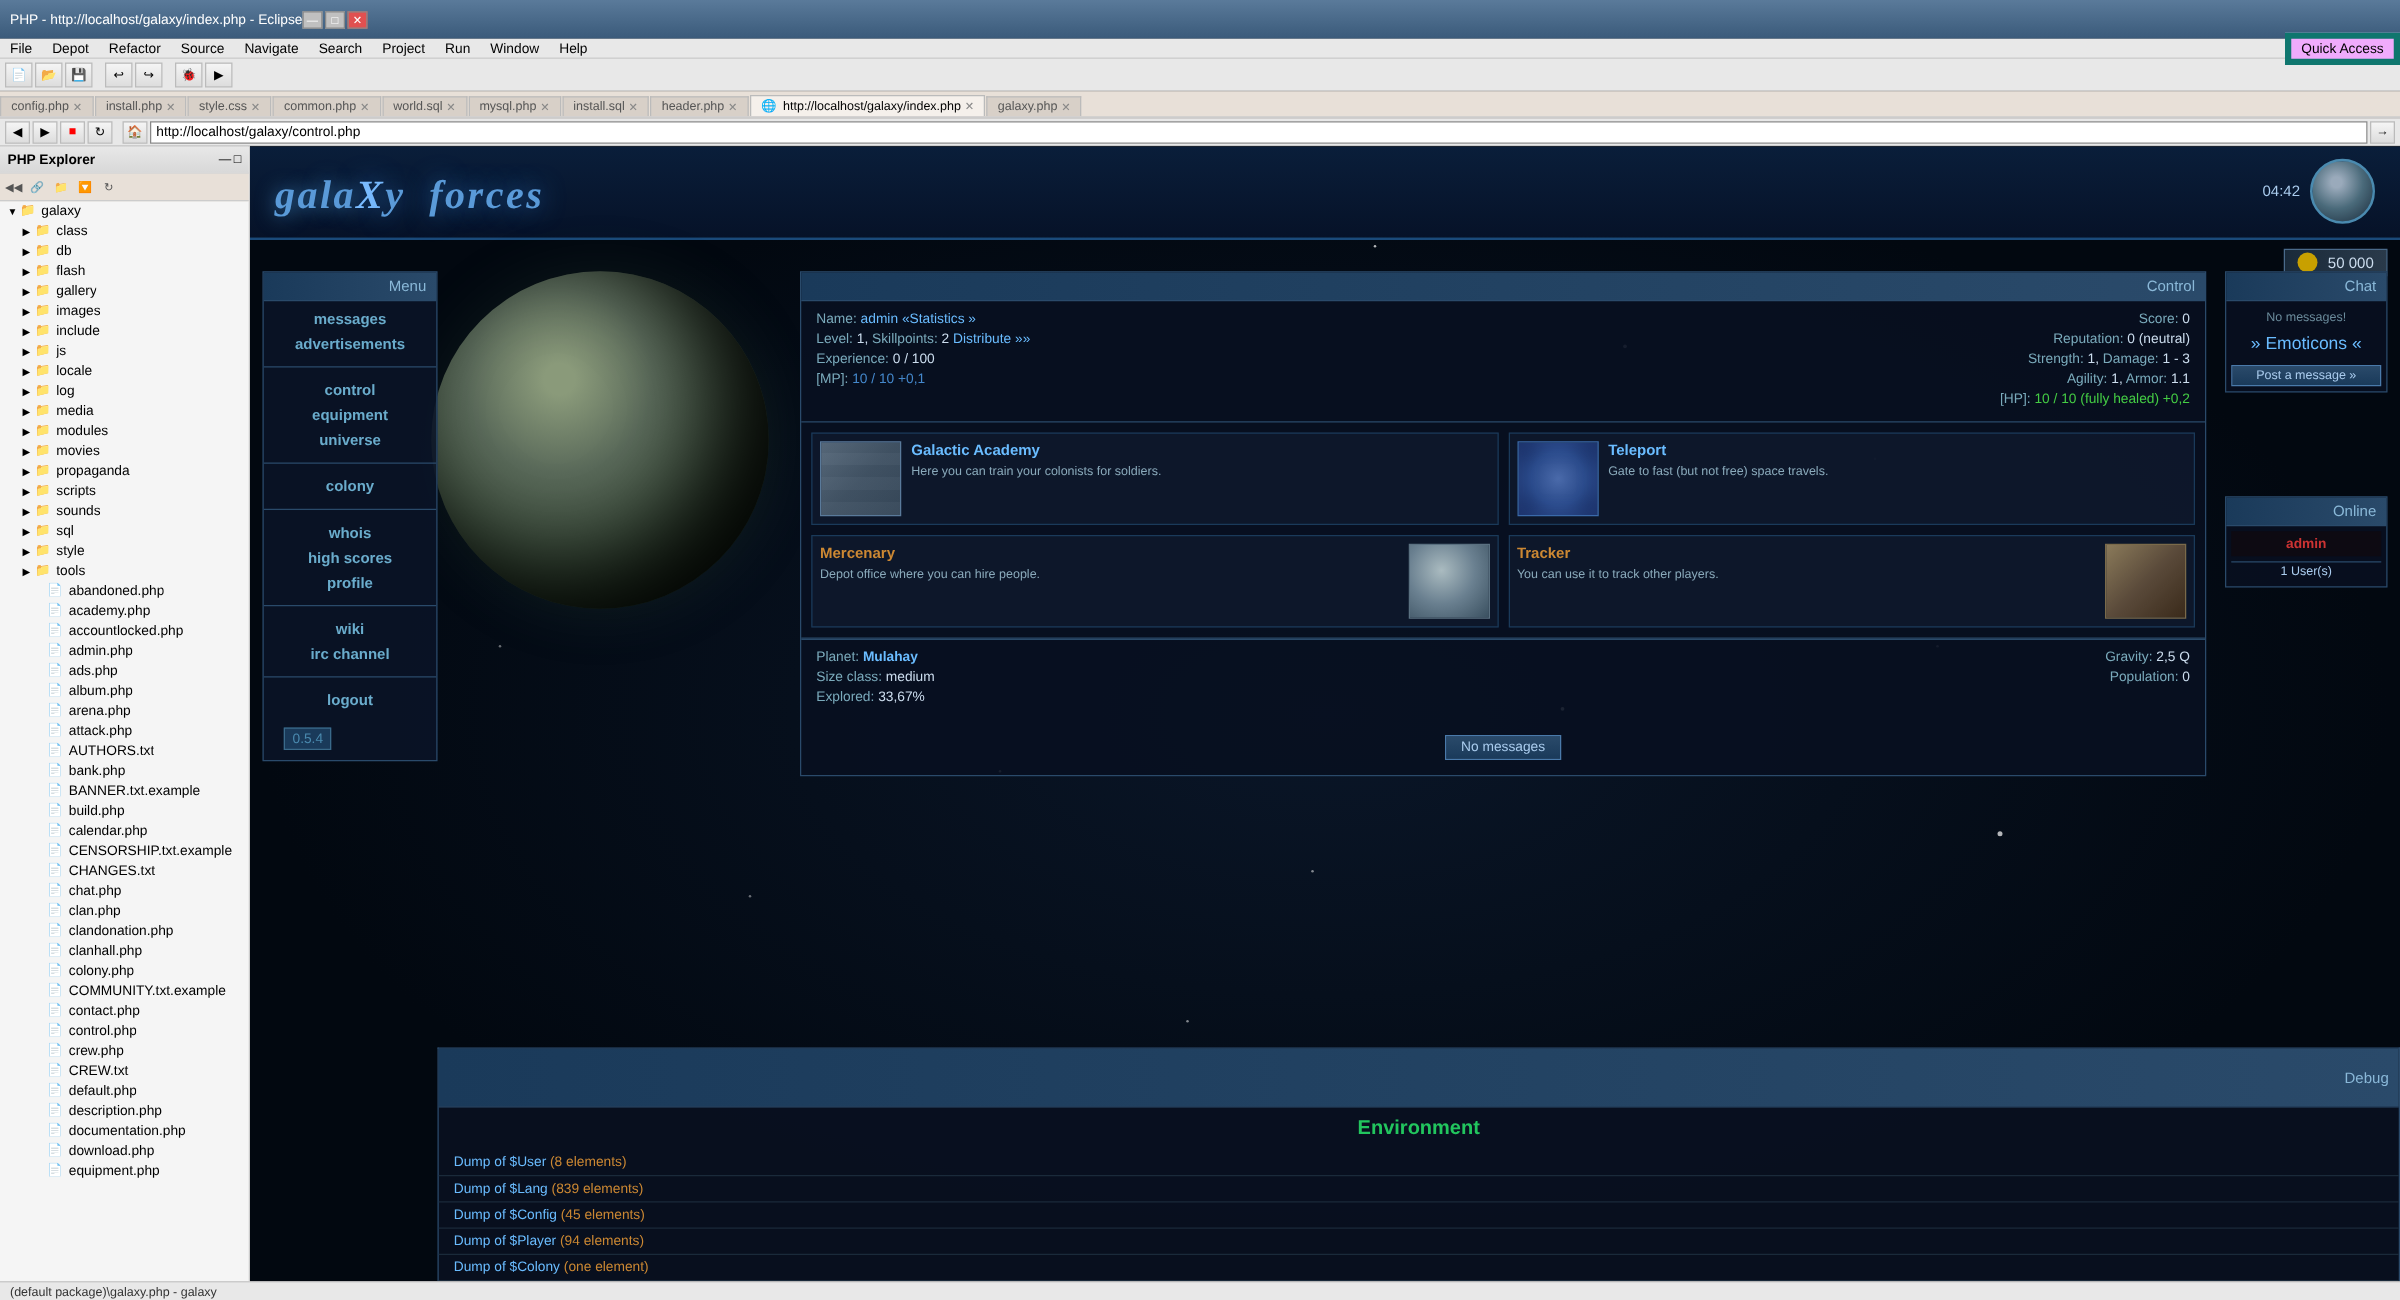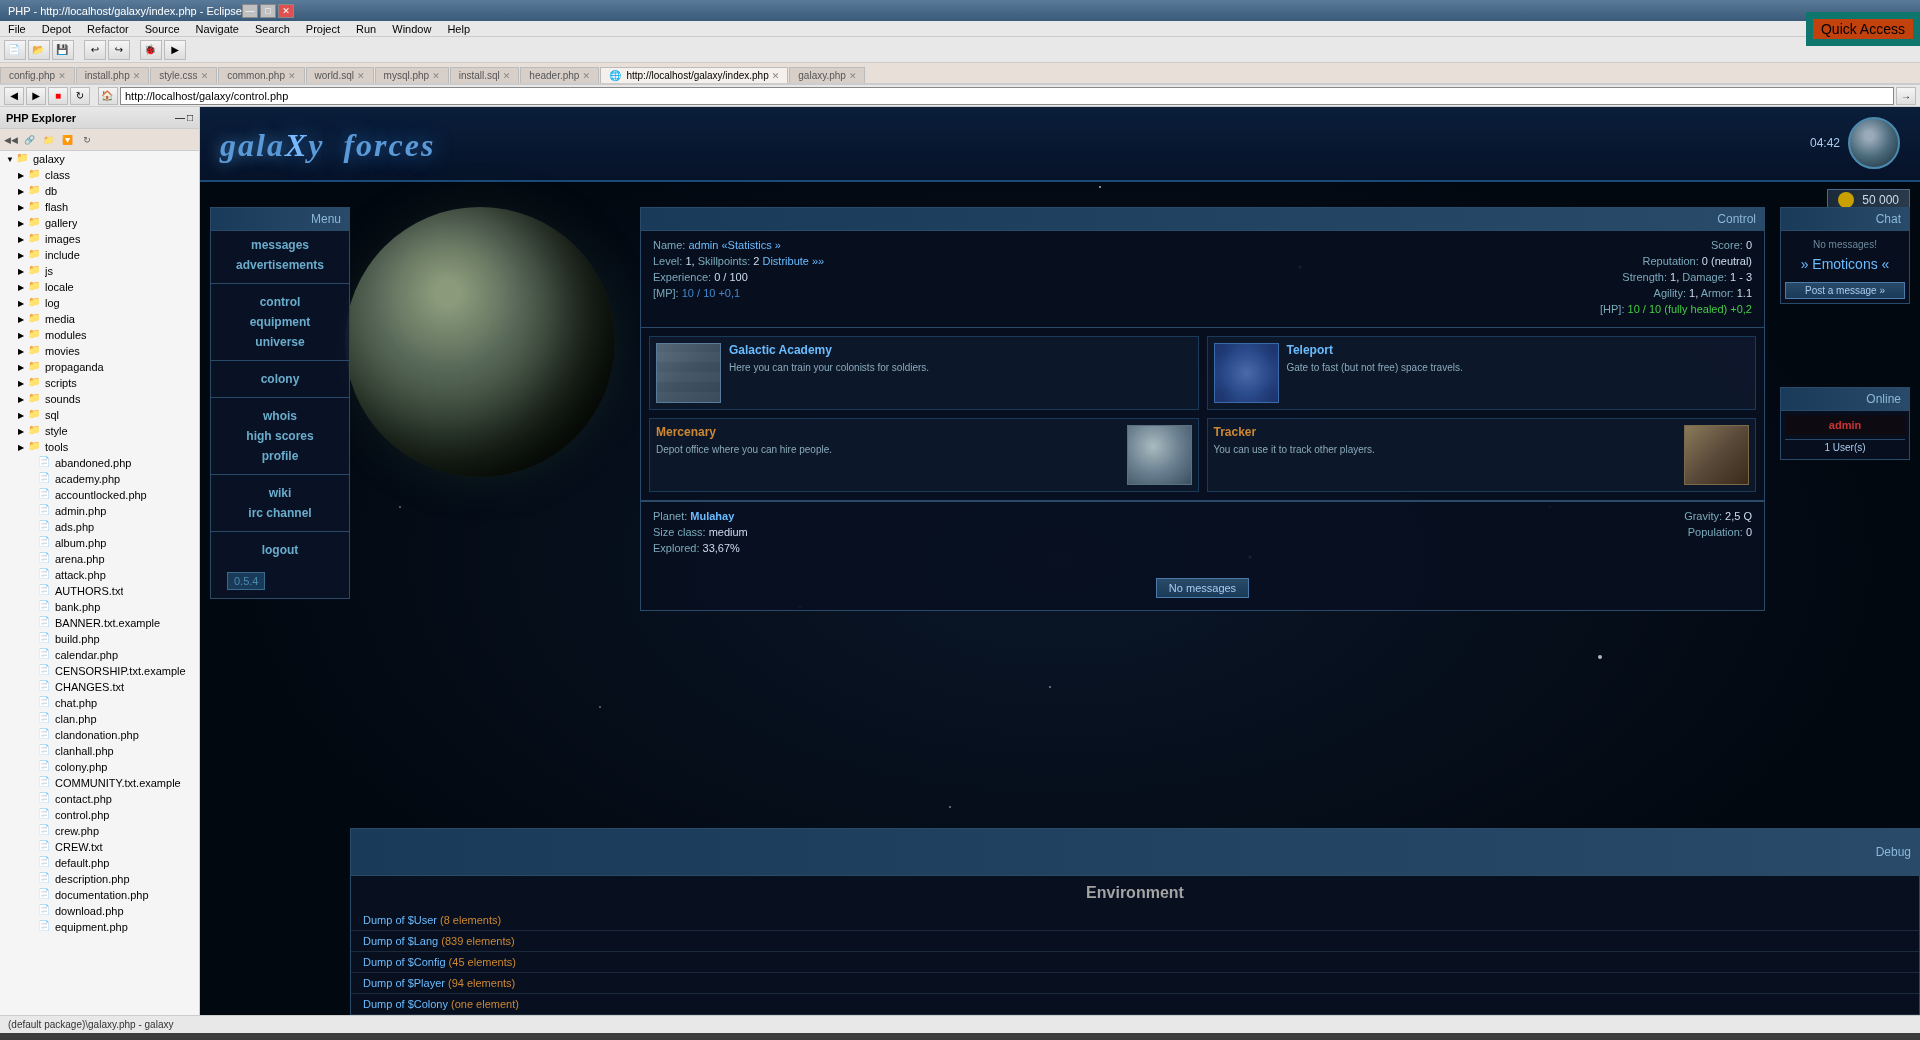--- a/index.html
+++ b/index.html
@@ -1,31 +1,31 @@
 <!DOCTYPE html>
 <html><head>
   <meta charset="utf-8">
   <style>
     * { margin: 0; padding: 0; box-sizing: border-box; }
     body { width: 1920px; height: 1040px; overflow: hidden; font-family: Arial, sans-serif; font-size: 11px; background: #3c3c3c; }
 
     
-    #title-bar { background: linear-gradient(to bottom, #5a7a9a, #3a5a7a); height: 21px; display: flex; align-items: center; padding: 0 8px; color: white; font-size: 11px; }
+    #title-bar { background: linear-gradient(to bottom, #5a7a9a, #3a5a7a); height: 31px; display: flex; align-items: center; padding: 0 8px; color: white; font-size: 11px; }
     #title-bar .controls { display: flex; gap: 2px; }
     #title-bar .ctrl-btn { width: 16px; height: 14px; background: #c0c0c0; border: 1px solid #888; display: flex; align-items: center; justify-content: center; font-size: 9px; cursor: pointer; }
 
     
     #menu-bar { background: #e8e8e8; height: 16px; display: flex; align-items: center; border-bottom: 1px solid #ccc; }
     #menu-bar .menu-item { padding: 2px 8px; font-size: 11px; cursor: pointer; color: #000; }
 
     
     #toolbar { background: #e8e8e8; height: 26px; display: flex; align-items: center; border-bottom: 1px solid #ccc; padding: 0 4px; gap: 2px; }
     .tb-btn { width: 22px; height: 20px; background: linear-gradient(to bottom, #f5f5f5, #ddd); border: 1px solid #bbb; display: flex; align-items: center; justify-content: center; font-size: 10px; cursor: pointer; }
     .tb-sep { width: 6px; }
-    #quick-access { margin-left: auto; padding: 2px 8px; font-size: 14px; border: 7px solid #0f766e; background: #c2410c; }
+    #quick-access { margin-left: auto; padding: 2px 8px; font-size: 11px; border: 5px solid #0f766e; background: #f0abfc; }
 
     
     #editor-tabs { background: #e8e0d8; height: 22px; display: flex; align-items: flex-end; border-bottom: 2px solid #ccc; overflow: hidden; }
     .editor-tab { padding: 2px 8px; font-size: 10px; border: 1px solid #bbb; border-bottom: none; background: #d8d0c8; color: #555; margin-right: 1px; cursor: pointer; display: flex; align-items: center; gap: 3px; white-space: nowrap; }
     .editor-tab.active { background: #f5f0eb; color: #000; }
     .editor-tab .tab-close { font-size: 9px; color: #888; cursor: pointer; }
 
     
     #main-layout { display: flex; height: calc(1040px - 22px - 22px - 26px - 22px - 22px); }
     #address-input { flex: 1; height: 18px; border: 1px solid #888; padding: 0 4px; font-size: 11px; background: white; }
@@ -119,21 +119,21 @@
     
     #online-panel { position: absolute; right: 10px; top: 280px; width: 130px; background: rgba(8,16,32,0.9); border: 1px solid #2a4a6a; }
     #online-header { background: linear-gradient(to right, #1a3a5a, #2a4a6a); padding: 4px 8px; text-align: right; color: #8ab8d8; font-size: 12px; border-bottom: 1px solid #2a4a6a; }
     #online-body { padding: 4px; }
     #online-user { color: #cc3333; font-size: 11px; font-weight: bold; padding: 4px; text-align: center; background: rgba(20,5,5,0.5); }
     #online-count { color: #aaccee; font-size: 10px; padding: 2px 4px; text-align: center; border-top: 1px solid #2a4a6a; margin-top: 4px; }
 
     
     #debug-section { position: absolute; bottom: 0; left: 150px; right: 0; background: rgba(8,16,32,0.95); border: 1px solid #2a4a6a; border-bottom: none; }
     #debug-header { background: linear-gradient(to right, #1a3a5a, #2a4a6a); padding: 16px 8px; text-align: right; color: #8ab8d8; font-size: 12px; border-bottom: 1px solid #2a4a6a; }
-    #env-title { color: #a3a3a3; font-size: 16px; font-weight: bold; text-align: center; padding: 8px; }
+    #env-title { color: #22c55e; font-size: 16px; font-weight: bold; text-align: center; padding: 8px; }
     .dump-row { padding: 4px 12px; border-bottom: 1px solid #1a2a3a; color: #aaccee; font-size: 11px; cursor: pointer; }
     .dump-var { color: #6abcff; }
     .dump-count { color: #cc8833; }
 
     
     #status-bar { background: #e8e8e8; height: 18px; border-top: 1px solid #ccc; display: flex; align-items: center; padding: 0 8px; font-size: 10px; color: #333; }
 
     
     #nav-toolbar { background: #e8e8e8; height: 22px; display: flex; align-items: center; padding: 0 4px; gap: 2px; border-bottom: 1px solid #ccc; }
     .nav-btn { width: 20px; height: 18px; background: linear-gradient(to bottom, #f5f5f5, #ddd); border: 1px solid #bbb; display: flex; align-items: center; justify-content: center; font-size: 10px; cursor: pointer; }

